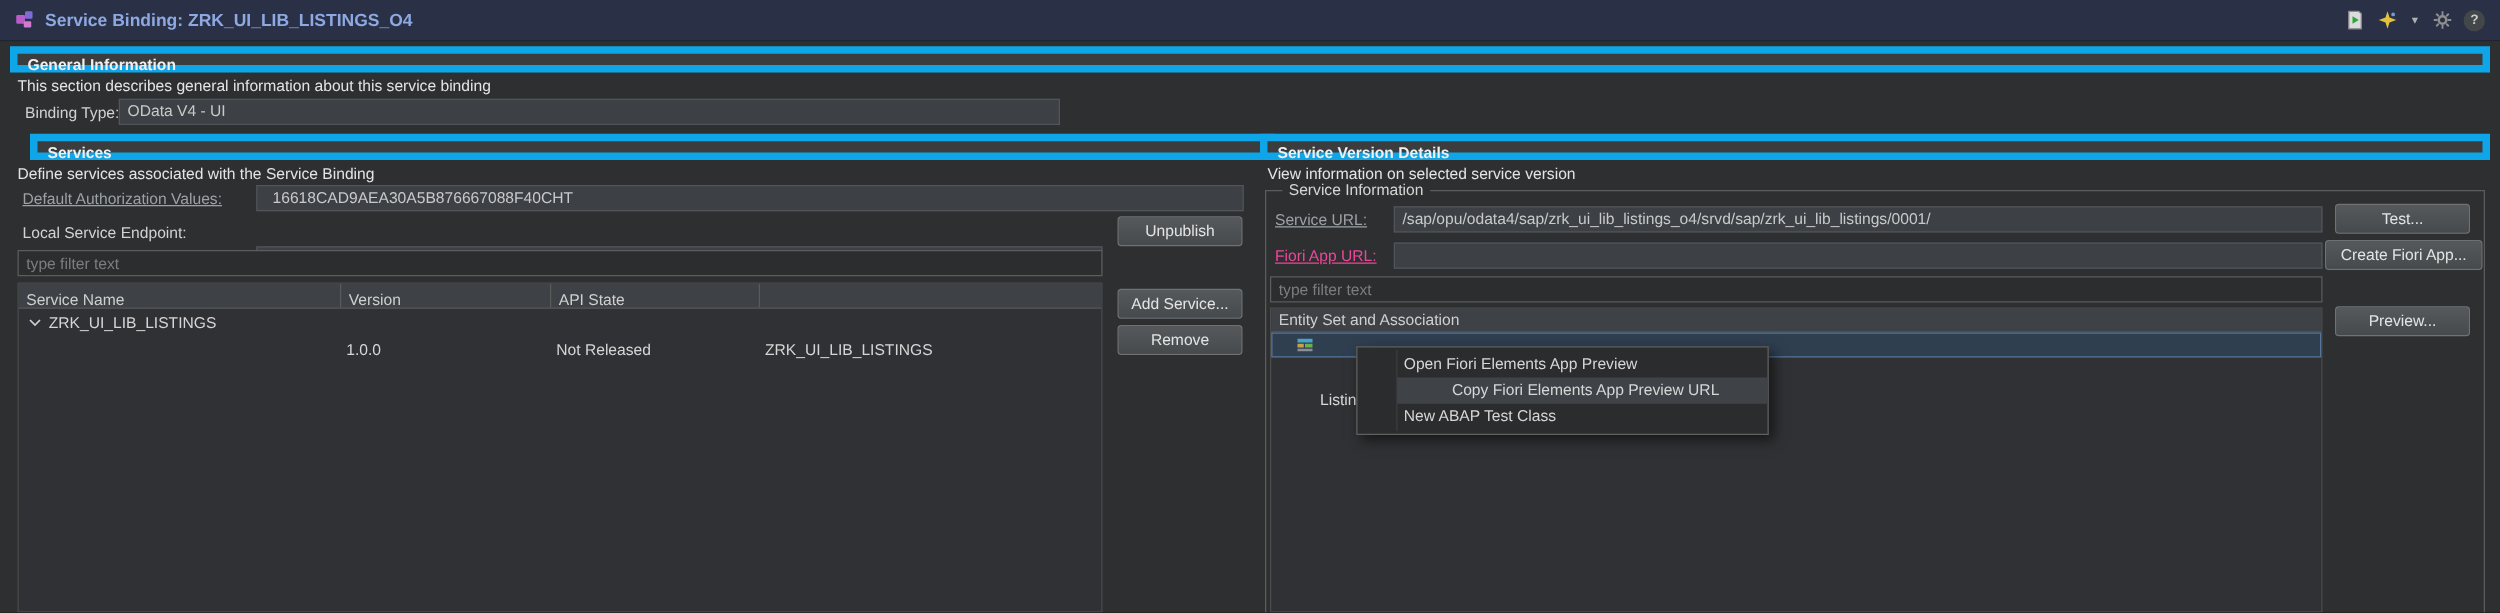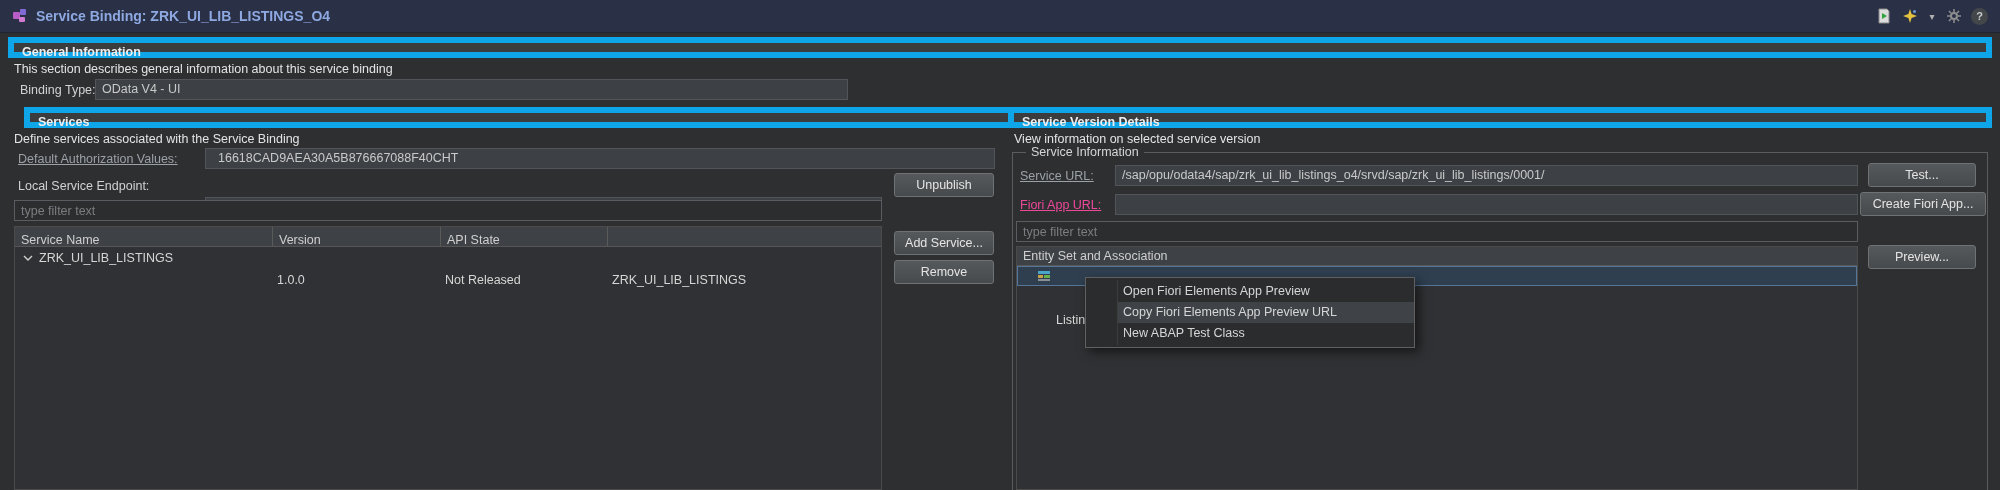--- a/index.html
+++ b/index.html
@@ -119,21 +119,21 @@
   .tree-label { position: absolute; left: 38px; top: 0; line-height: 18px; color: #d8d8d8; white-space: nowrap; margin-top: 44px; }
 
   
   .menu {
     position: absolute; left: 1085px; top: 277px; width: 330px;
     background: #2b2c2d; border: 1px solid #606060;
     box-shadow: 4px 4px 10px rgba(0,0,0,.55); padding: 3px 0; z-index: 10;
   }
   .menu::after { content: ""; position: absolute; left: 31px; top: 2px; bottom: 2px; width: 1px; background: #3c3d3e; }
   .menu-item { position: relative; height: 21px; line-height: 21px; padding-left: 37px; color: #d6d6d6; white-space: nowrap; cursor: default; }
-  .menu-item.highlighted { background: linear-gradient(to right, transparent 32px, #3f4347 32px); }
+  .menu-item.highlighted { background: linear-gradient(to right, transparent 32px, #3f4347 32px); text-align: center; }
 </style>
 </head>
 <body>
 
 <div class="app">
 
   <div class="titlebar">
     <span class="tb-icon">
       <svg width="16" height="16" viewBox="0 0 16 16">
         <rect x="1" y="4" width="7" height="7" rx="1" fill="#b85cc8"></rect>

